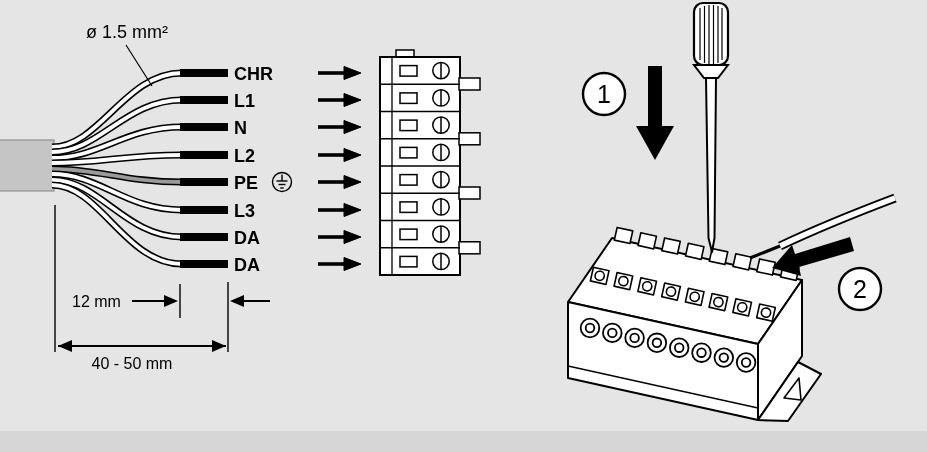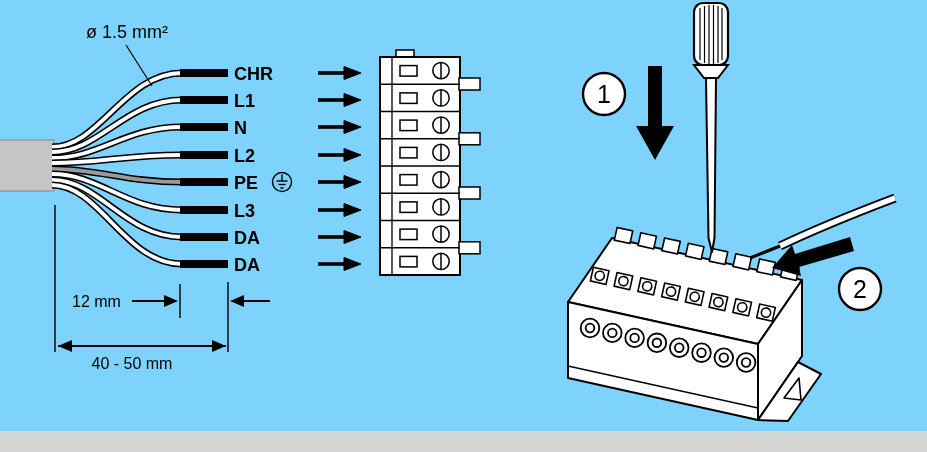--- a/index.html
+++ b/index.html
@@ -1,16 +1,16 @@
 <!DOCTYPE html>
 <html><head>
 <meta charset="utf-8">
 <style>
   html,body{margin:0;padding:0;background:#fff;}
-  .stage{position:relative;width:927px;height:452px;background:#7dd3fc;overflow:hidden;}
+  .stage{position:relative;width:927px;height:452px;background:#e5e5e5;overflow:hidden;}
   svg{display:block;}
   text{fill:#000;}
   .lbl{font:bold 18px "Liberation Sans", sans-serif;}
   .dim{font:16px "Liberation Sans", sans-serif;}
   .spec{font:18px "Liberation Sans", sans-serif;}
   .stepnum{font:25px "Liberation Sans", sans-serif; text-anchor:middle;}
 </style>
 </head>
 <body>
 

